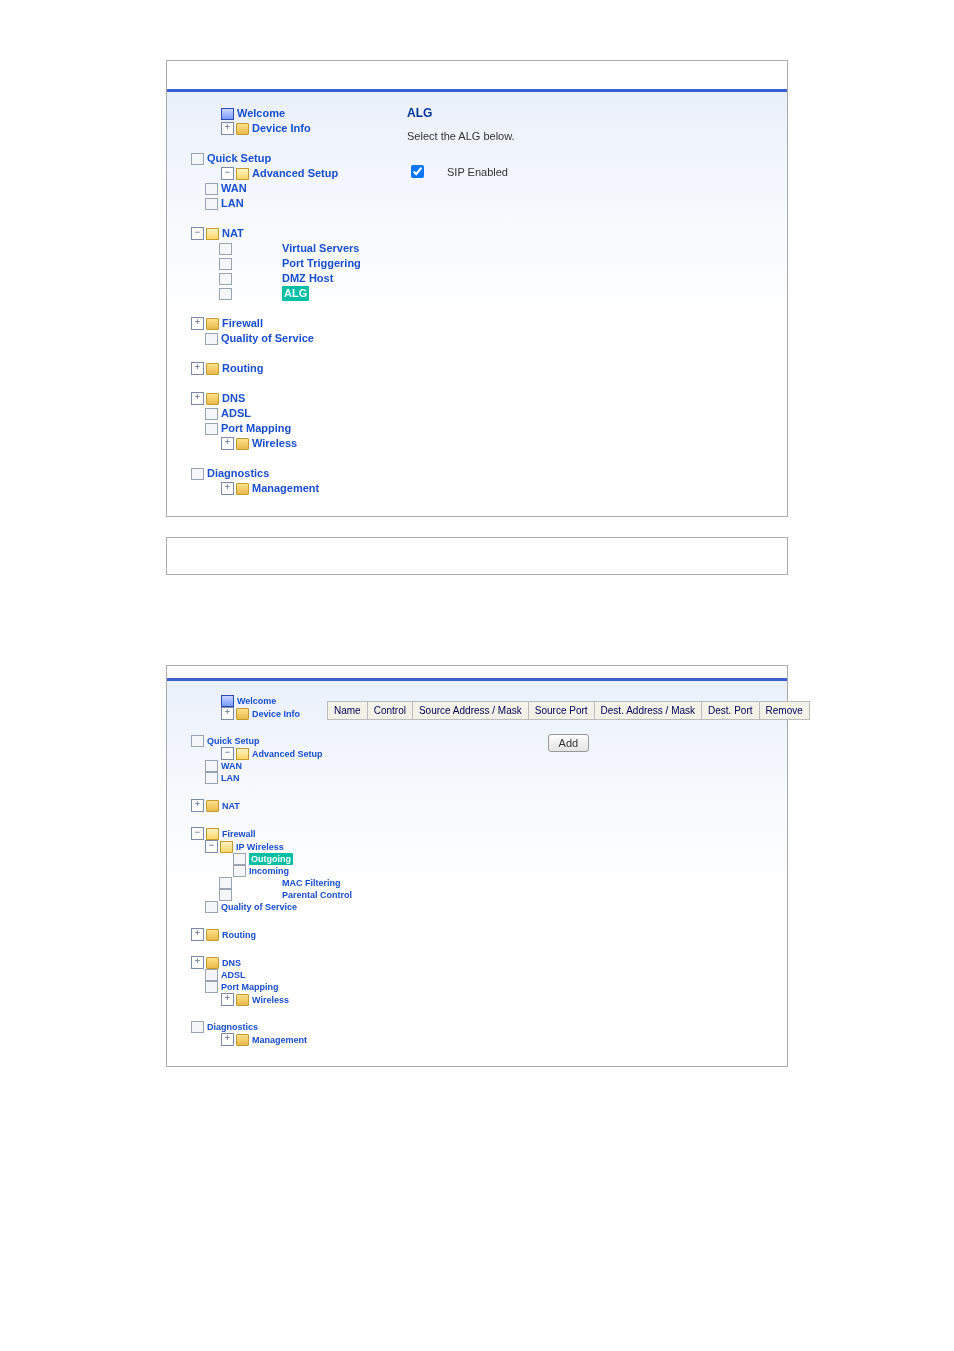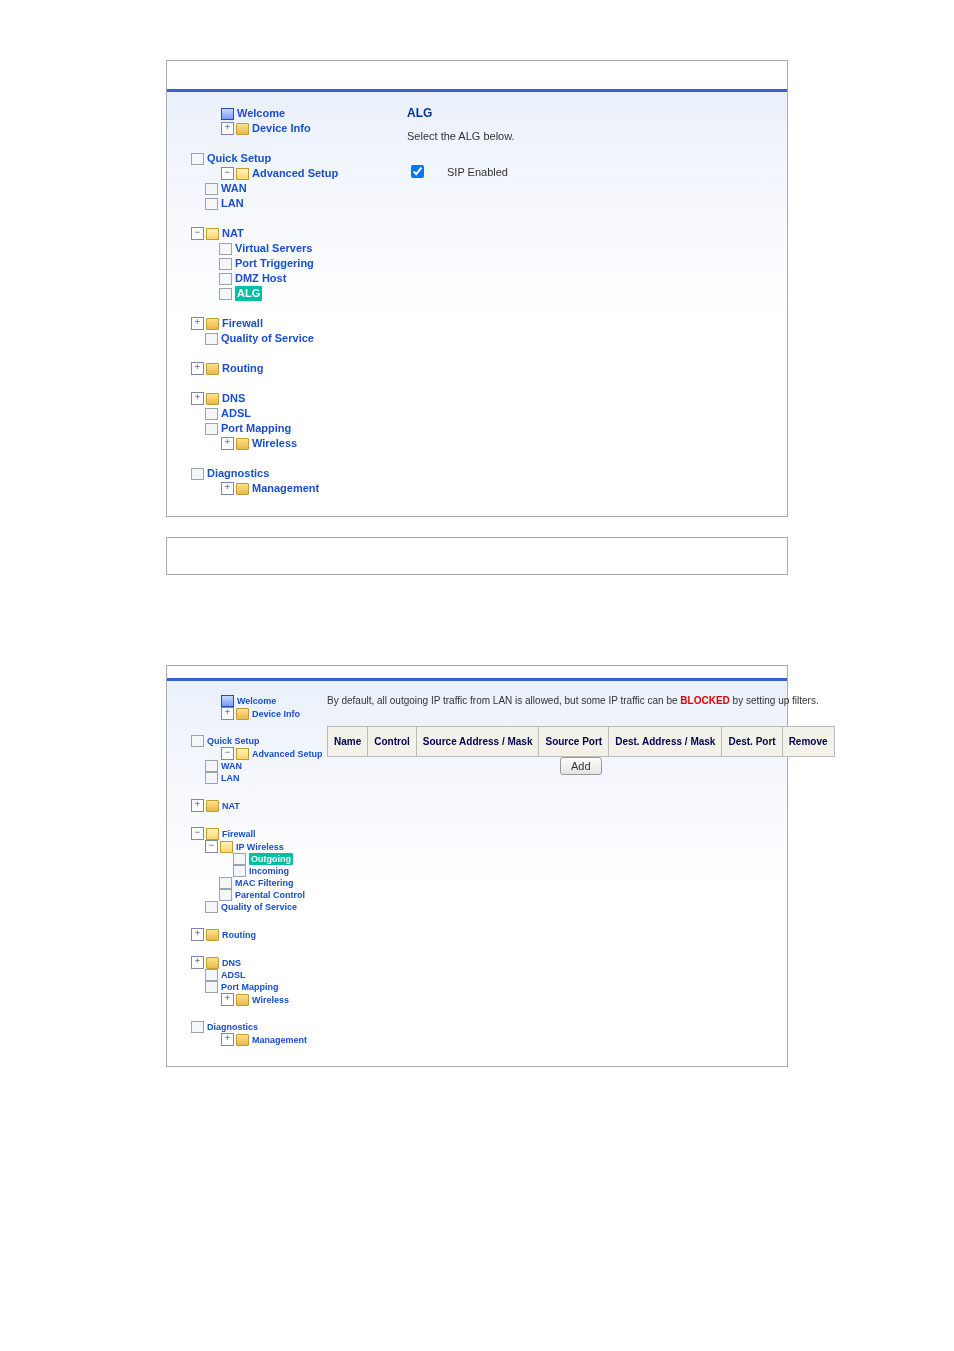--- a/index.html
+++ b/index.html
@@ -95,21 +95,21 @@
   }
   .nav .lbl.sel {
     background: #00bfa5;
     color: #fff;
     padding: 0 2px;
     border-radius: 1px;
   }
   .ind-0 { padding-left: 0px; margin-left: 44px; }
   .ind-1 { padding-left: 14px; margin-top: 15px; }
   .ind-2 { padding-left: 28px; }
-  .ind-3 { padding-left: 42px; }
+  .ind-3 { padding-left: 42px; gap: 47px; }
   .ind-4 { padding-left: 56px; }
 
   .content {
     flex: 1;
     padding-left: 30px;
     font-family: Tahoma, sans-serif;
     font-size: 11px;
   }
   .content h4 {
     color: #003399;
@@ -164,28 +164,29 @@
   }
   .ss2-body .content { padding-left: 10px; font-size: 10px; }
 
   table.iptbl {
     border-collapse: collapse;
     font-size: 10px;
     margin-top: 6px;
   }
   table.iptbl th {
     border: 1px solid #bbb;
-    padding: 9px 6px;
+    padding: 3px 6px;
     background: #f2f2e8;
     color: #005;
-    font-weight: bold;
+    font-weight: normal;
     white-space: nowrap;
   }
   .center-btn {
     text-align: center;
+    margin-top: 14px;
   }
 </style>
 </head>
 <body>
 
 <div class="page-wrap">
 
   <div class="screenshot">
     <div class="ss-top-gap"></div>
     <div class="ss-hr"></div>
@@ -400,23 +401,20 @@
             <span class="lbl">Diagnostics</span>
           </div>
         <div class="row ind-0">
             <span class="exp">+</span>
             <span class="ico ico-folder"></span>
             <span class="lbl">Management</span>
           </div>
       </div>
 
       <div class="content">
-        <div class="desc">
-          <span>By default, all outgoing IP traffic from LAN is allowed, but some IP traffic can be </span><span class="blocked">BLOCKED</span><span> by setting up filters.</span>
-        </div>
         <table class="iptbl">
           <tbody>
               <tr>
             <th>Name</th>
             <th>Control</th>
             <th>Source Address / Mask</th>
             <th>Source Port</th>
             <th>Dest. Address / Mask</th>
             <th>Dest. Port</th>
             <th>Remove</th>

